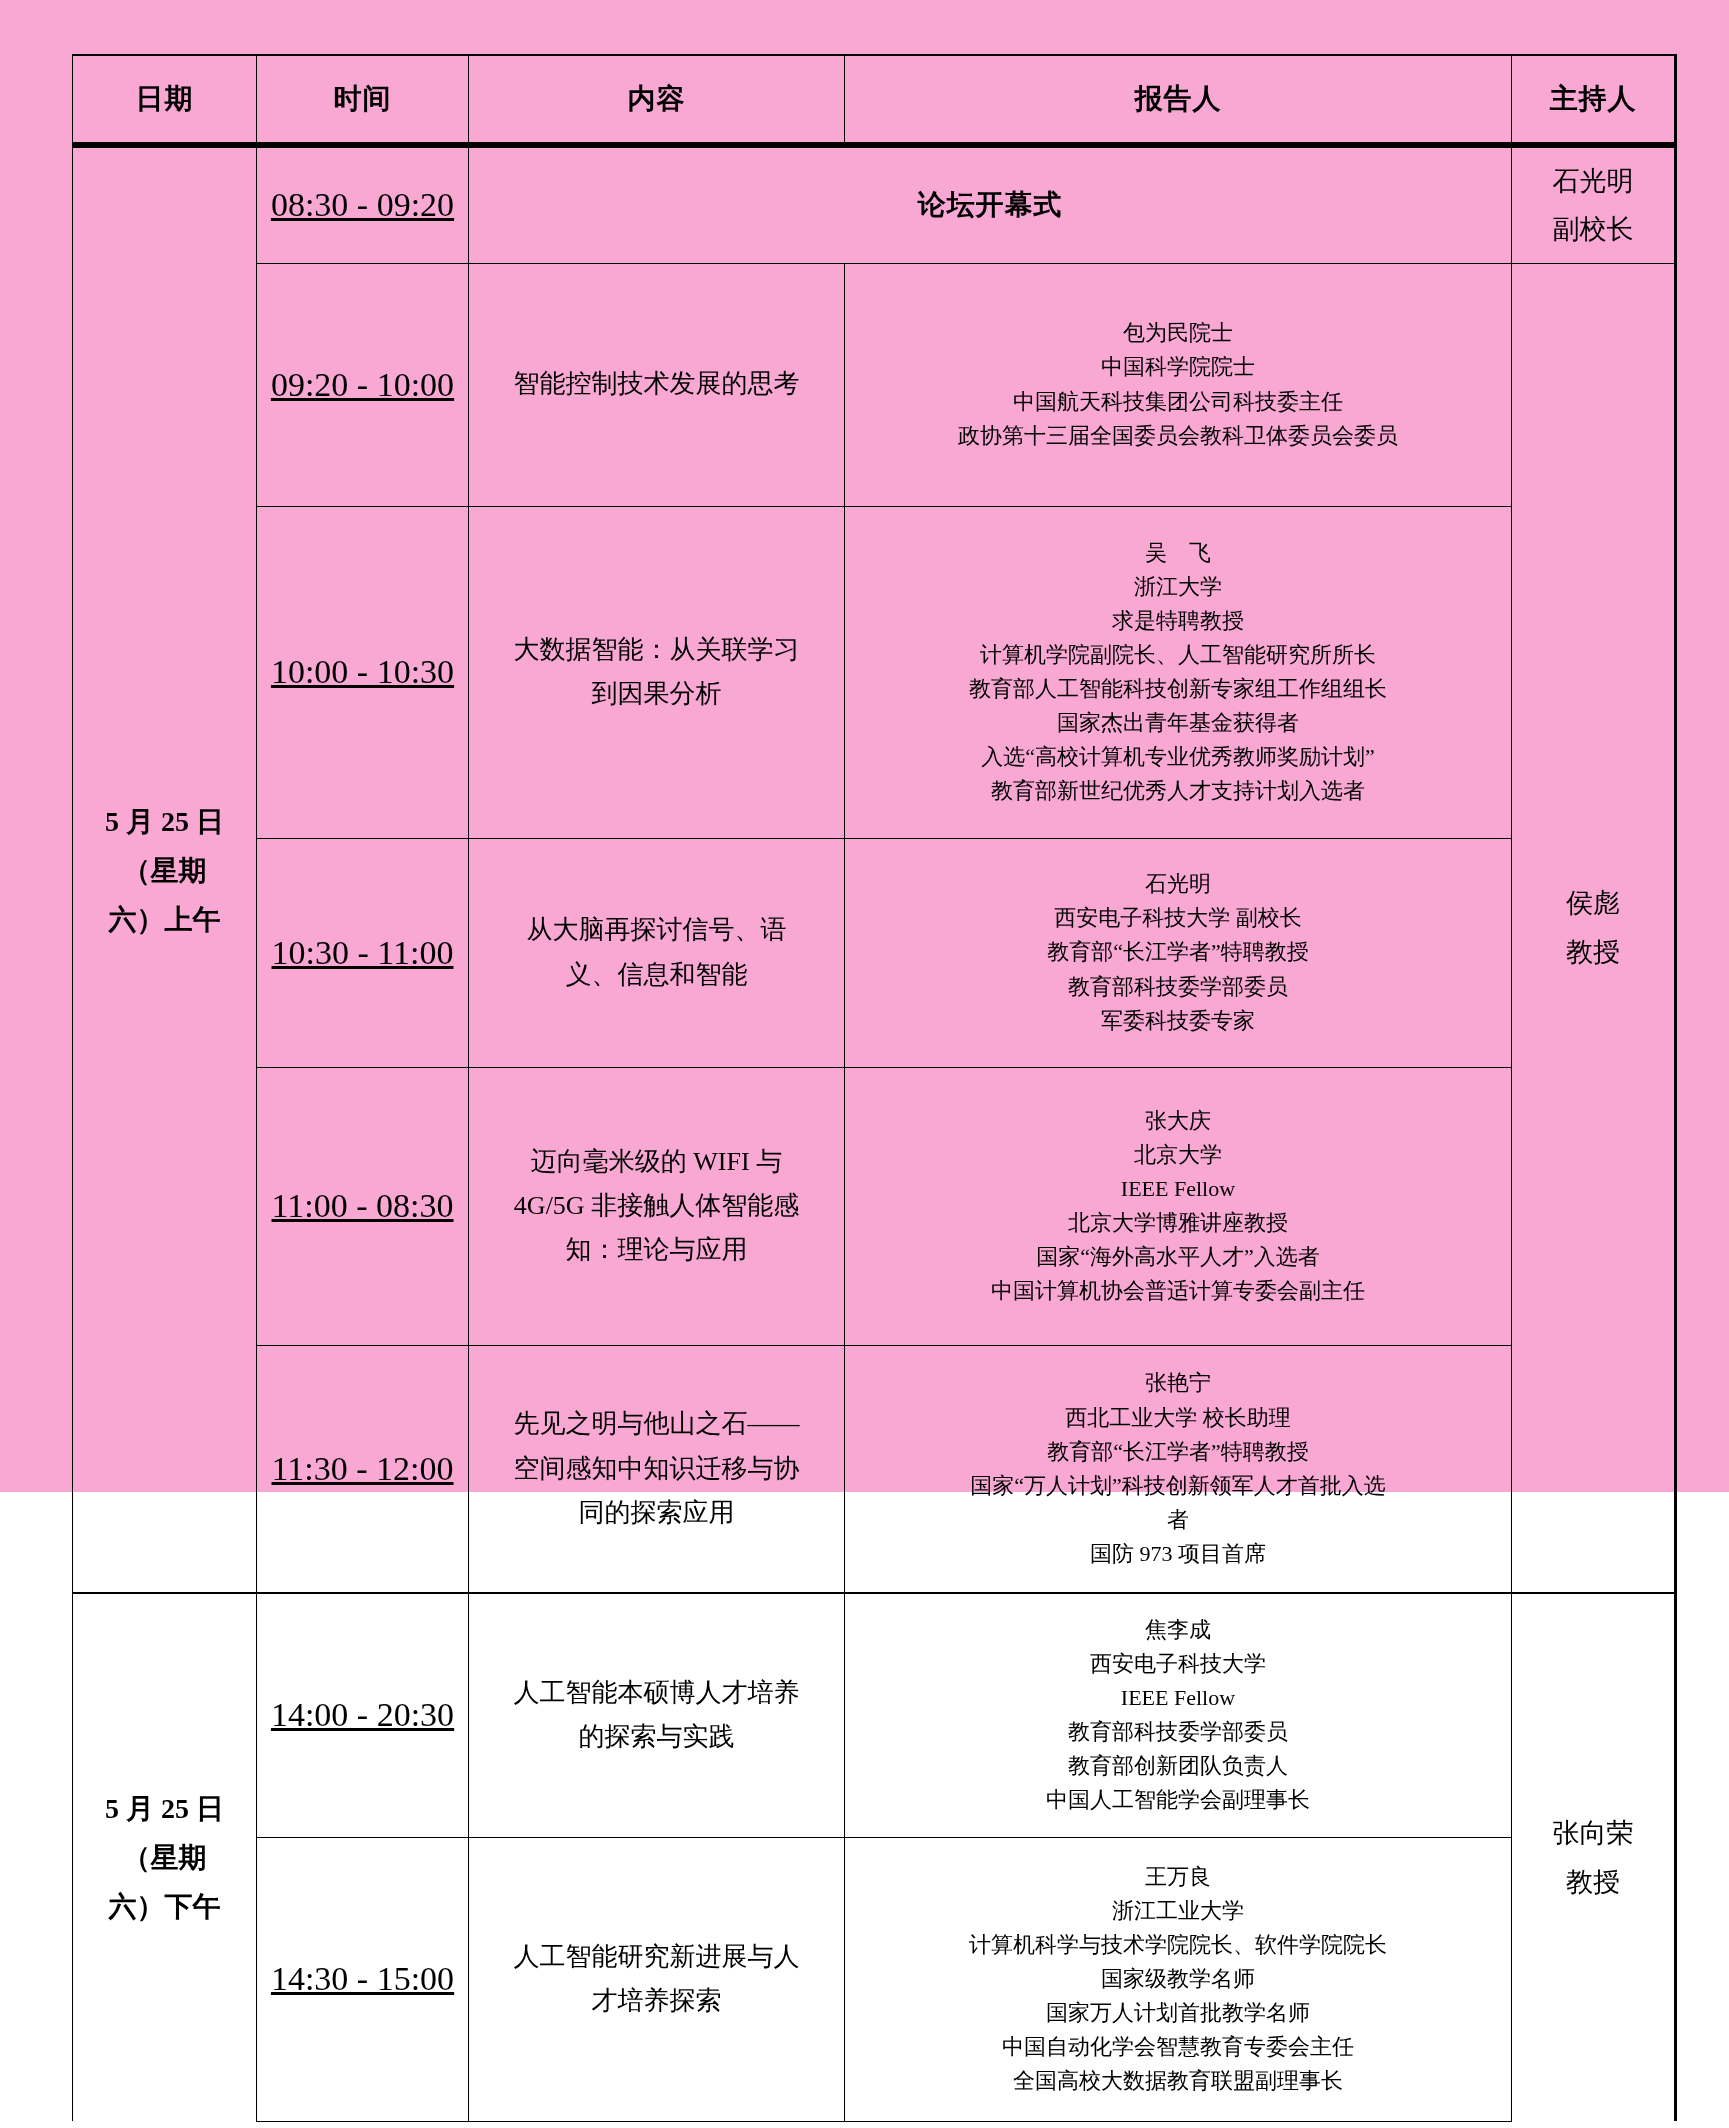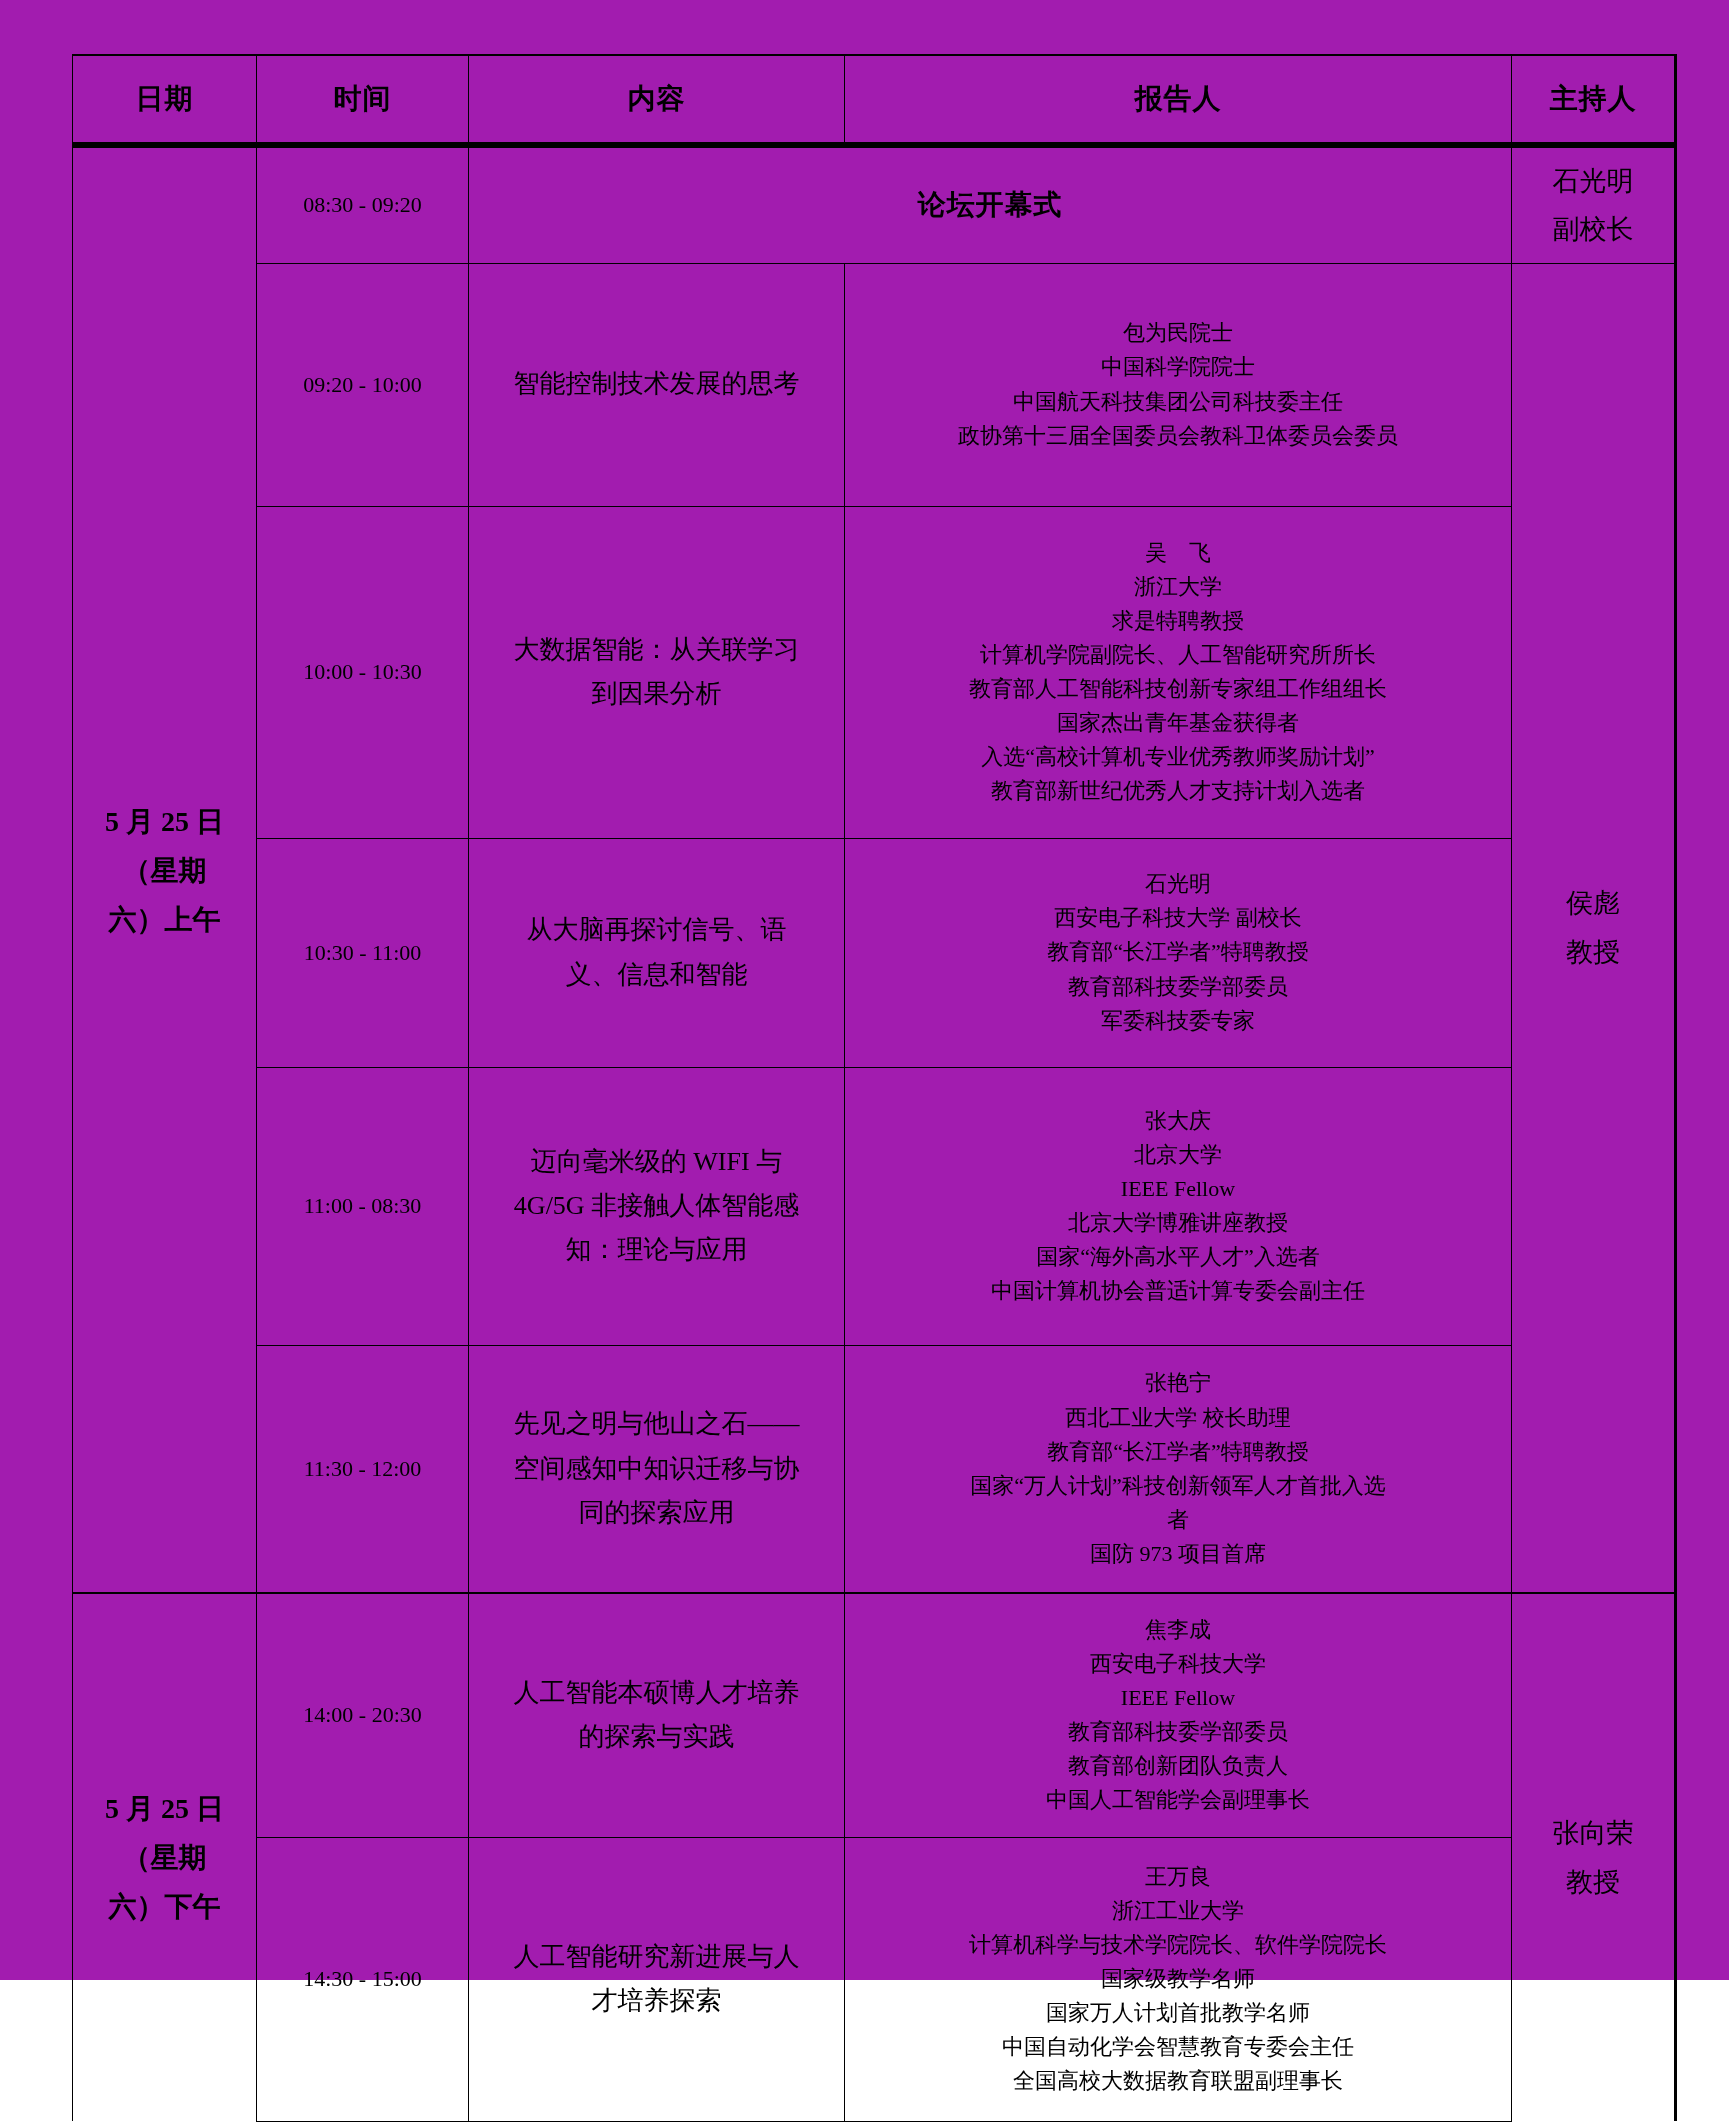--- a/index.html
+++ b/index.html
@@ -3,21 +3,21 @@
 <meta charset="utf-8">
 <style>
   * { box-sizing: border-box; margin: 0; padding: 0; }
   html, body {
     width: 1729px; height: 2128px;
     background: #ffffff;
     overflow: hidden;
     font-family: "Liberation Serif", "DejaVu Serif", serif;
     color: #000000;
   }
-  .sheet { position: relative; width: 1729px; height: 1980px; background:#a21caf; }
+  .sheet { position: relative; width: 1729px; height: 1492px; background:#f9a8d4; }
   table.schedule {
     position: absolute;
     left: 72px; top: 54px;
     width: 1603px;
     border-collapse: collapse;
     table-layout: fixed;
     border-top: 2.6px solid #000;
     border-left: 1.7px solid #000;
     border-right: 3.5px solid #000;
     border-bottom: none;
@@ -30,21 +30,21 @@
     white-space: pre-line;
   }
   thead th {
     height: 90px;
     border-bottom: 6px solid #000;
     font-family: "Liberation Sans", "DejaVu Sans", sans-serif;
     font-weight: bold;
     font-size: 28px;
     letter-spacing: 0.9px;
   }
-  .time-cell   { font-size: 22px; }
+  .time-cell   { font-size: 34px; text-decoration: underline; }
   .content-cell{ font-size: 26px; line-height: 1.7; }
   .speaker-cell{ font-size: 22px; line-height: 1.55; }
   .opening-cell{ font-size: 28px; font-weight: bold; letter-spacing: 0.9px; }
   .date-cell   { font-size: 28px; font-weight: bold; line-height: 1.75; }
   .host-cell   { font-size: 27px; line-height: 1.8; }
   tr.group-start td { border-top: 2.6px solid #000; }
   td.no-bottom { border-bottom: none; }
   tr.r-head { height: 90px; }
   tr.r1 { height: 118px; }
   tr.r2 { height: 243px; }

